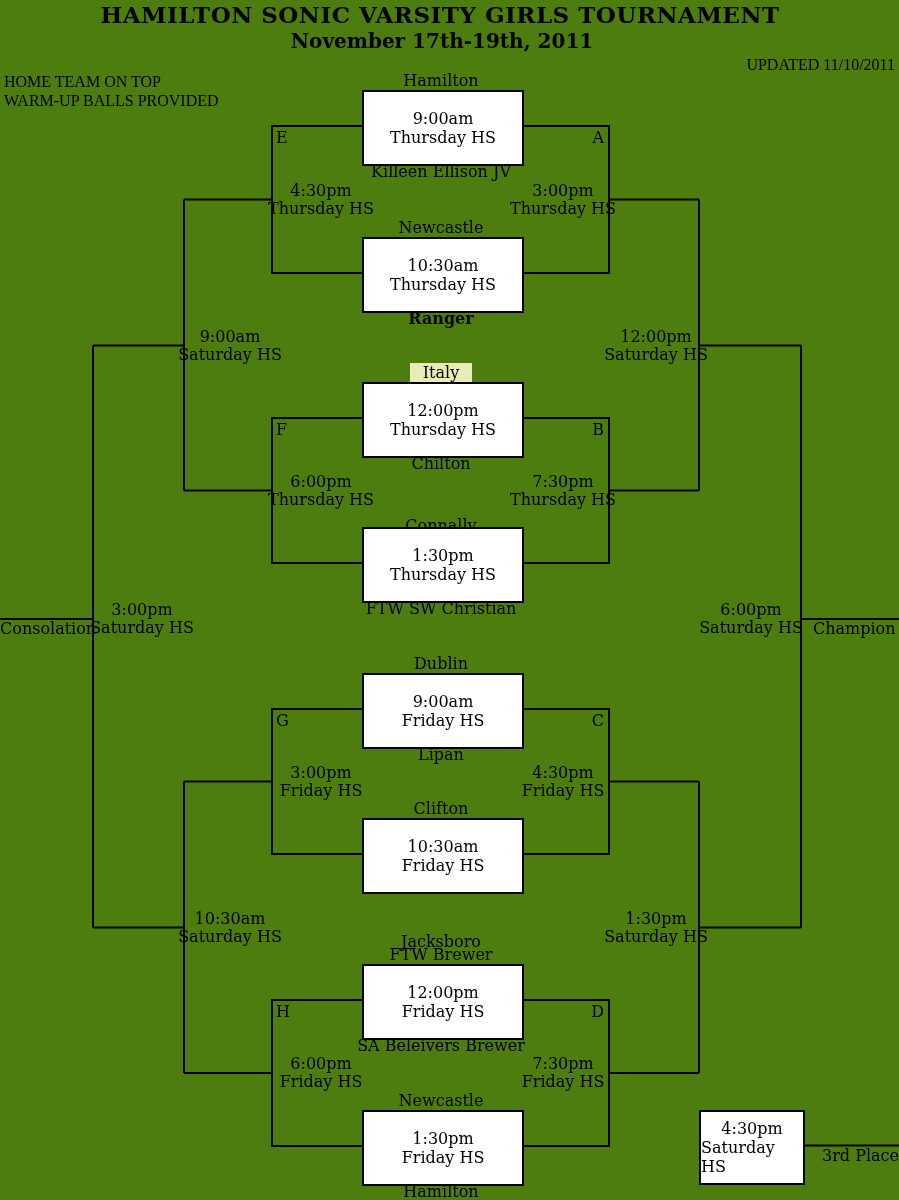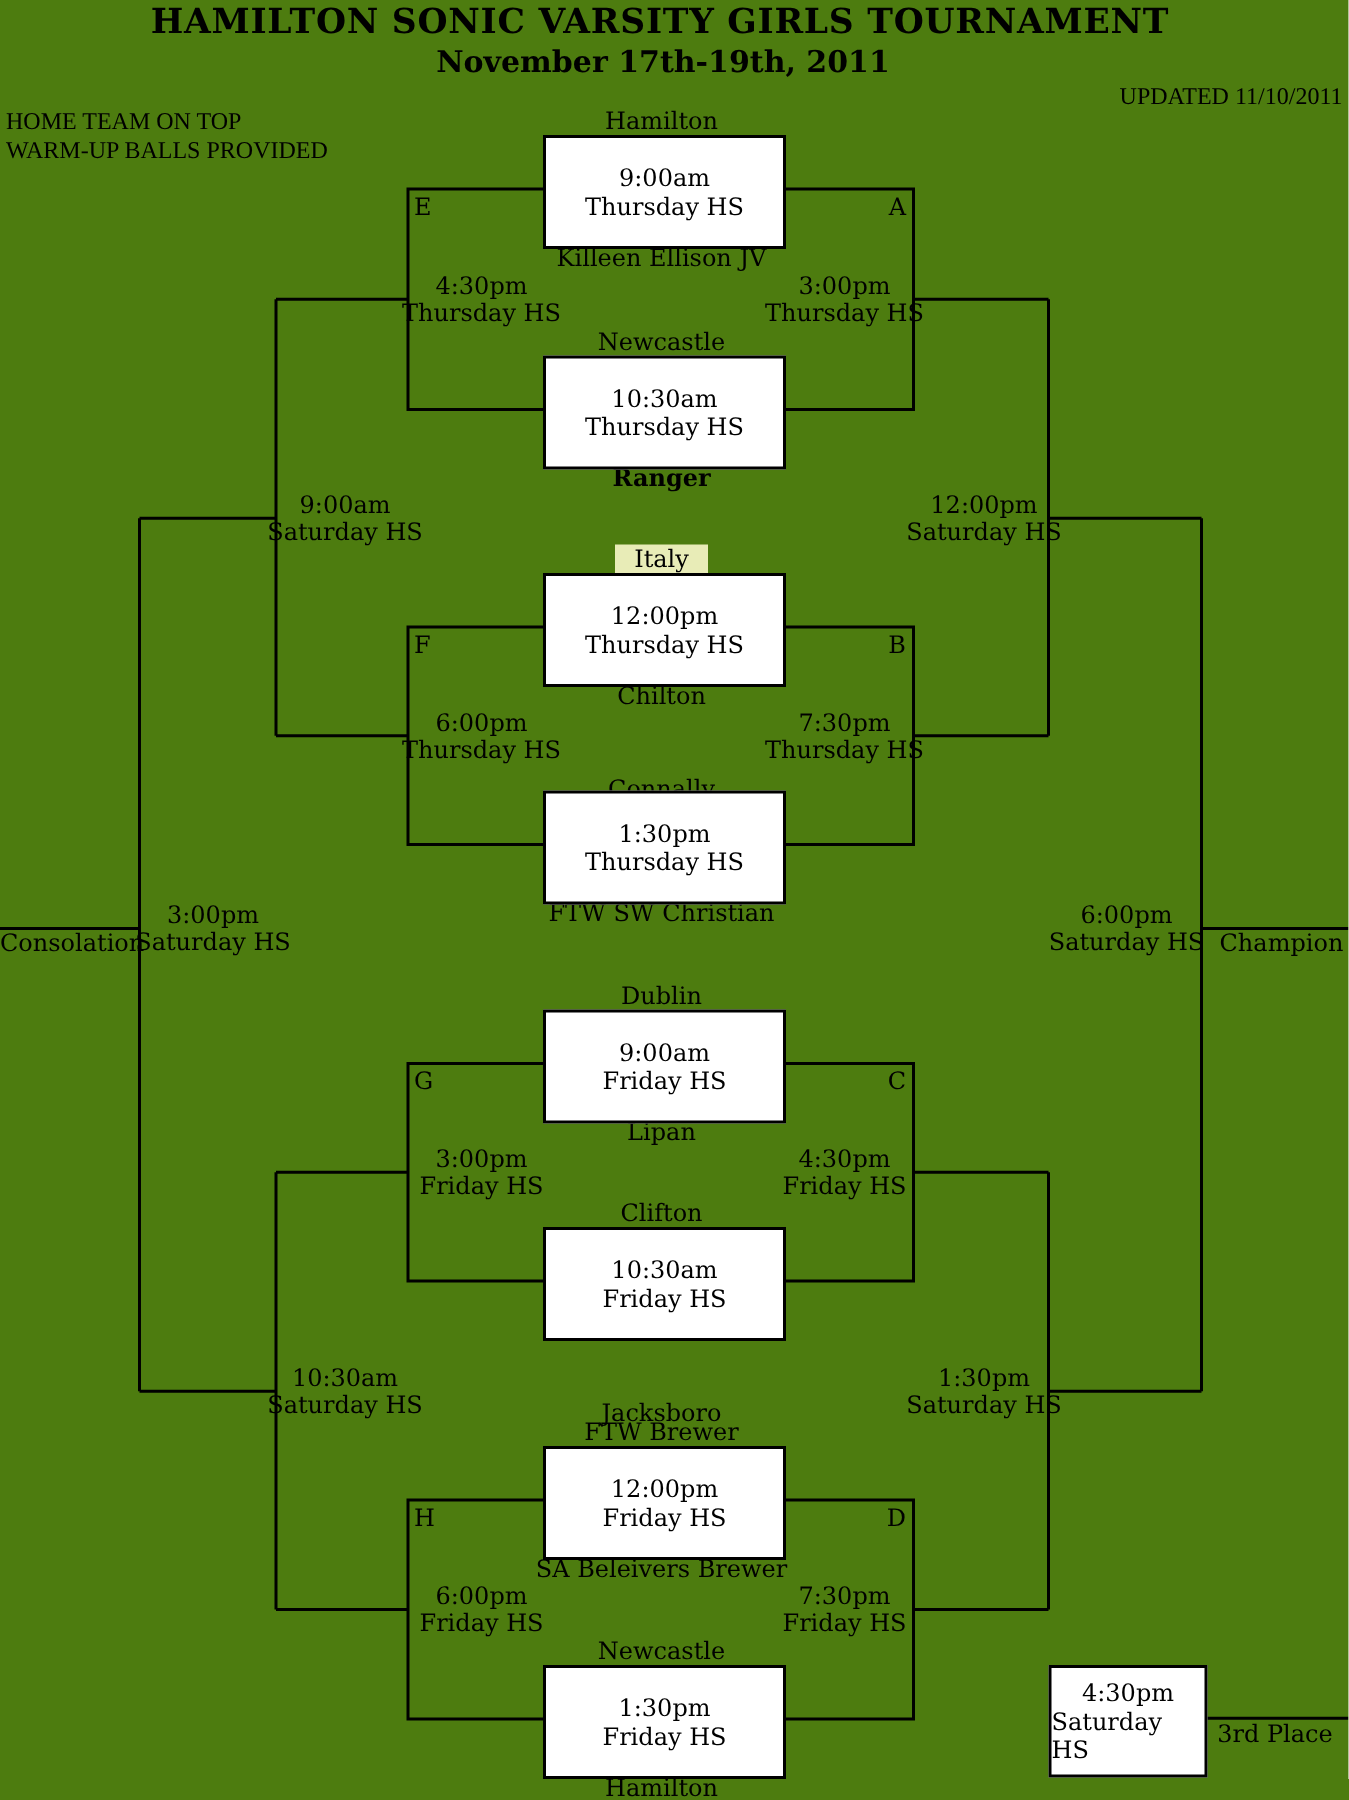--- a/index.html
+++ b/index.html
@@ -36,21 +36,21 @@
   }
   .letter{position:absolute;font-size:16px;line-height:18px;}
   .letter.right{width:105px;text-align:right;}
   .conn{
     position:absolute;transform:translateX(-50%);text-align:center;
     font-size:16px;line-height:18px;white-space:nowrap;
   }
   .final-label{position:absolute;font-size:16px;line-height:18px;white-space:nowrap;}
   #consolation-label{left:0;width:88px;top:620px;text-align:right;}
   #champion-label{left:813px;top:620px;}
-  #thirdplace-label{left:801px;width:98px;top:1147px;text-align:center;}
+  #thirdplace-label{left:801px;width:98px;top:1147px;text-align:right;}
   #thirdplace-box{left:699px;top:1110px;width:102px;height:71px;}
 </style>
 </head>
 <body>
 
 <div class="canvas">
 
   <svg class="lines" id="bracket-lines" width="899" height="1200" viewBox="0 0 899 1200">
       <path d="M362 126H272V273H362M272 199.5H184M520 126H609V273H520M609 199.5H699M362 418H272V563H362M272 490.5H184M520 418H609V563H520M609 490.5H699M362 709H272V854H362M272 781.5H184M520 709H609V854H520M609 781.5H699M362 1000H272V1146H362M272 1073H184M520 1000H609V1146H520M609 1073H699M184 199.5V490.5M184 345.5H93M184 781.5V1073M184 927.5H93M699 199.5V490.5M699 345.5H801M699 781.5V1073M699 927.5H801M93 345.5V927.5M93 619H0M801 345.5V927.5M801 619H899M801 1145.5H899" fill="none" stroke="#000000" stroke-width="2"></path>
     </svg>

